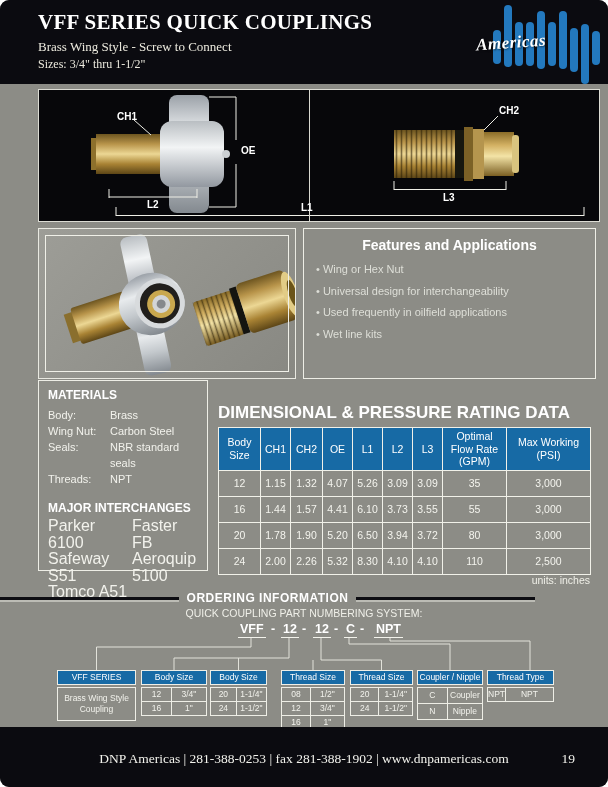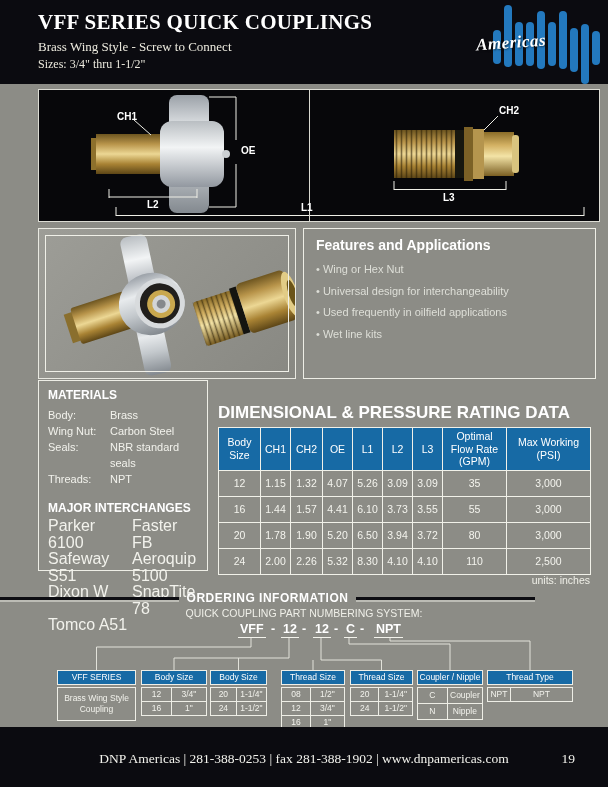--- a/index.html
+++ b/index.html
@@ -1,17 +1,17 @@
 <!DOCTYPE html>
 <html><head>
 <meta charset="utf-8">
 <style>
   html,body{margin:0;padding:0;}
   .page{position:relative;width:608px;height:787px;background:#8c8c86;overflow:hidden;
-        font-family:"Liberation Sans",sans-serif;}
+        font-family:"Liberation Sans",sans-serif;border-radius:9px;}
   
   .hdr{position:absolute;left:0;top:0;width:608px;height:84px;background:#0b0b10;}
   .hdr-title{position:absolute;left:38px;top:10px;color:#fff;font-family:"Liberation Serif",serif;
              font-weight:bold;font-size:21px;letter-spacing:.3px;}
   .hdr-sub{position:absolute;left:38px;top:39px;color:#eceade;font-family:"Liberation Serif",serif;font-size:13px;}
   .hdr-sizes{position:absolute;left:38px;top:57px;color:#eceade;font-family:"Liberation Serif",serif;font-size:12px;}
   .logo{position:absolute;right:8px;top:5px;width:134px;height:74px;}
   .logo-bars{display:flex;align-items:center;justify-content:flex-end;gap:3px;height:74px;}
   .lbar{width:8px;border-radius:4px;background:#2379be;flex:0 0 auto;}
   .logo-script{position:absolute;left:10px;top:28px;color:#fff;font-family:"Liberation Serif",serif;
@@ -22,21 +22,21 @@
               border:1px solid #dcdcd4;box-sizing:border-box;}
   .draw-divider{position:absolute;left:270px;top:0;bottom:0;width:1px;background:#d8d8d0;}
   .dim-label{position:absolute;color:#fff;font-size:10px;font-weight:bold;line-height:10px;}
   
   .photo-panel{position:absolute;left:38px;top:228px;width:258px;height:151px;
                background:linear-gradient(135deg,#9d9d97,#888882);border:1px solid #e9e9e1;box-sizing:border-box;}
   .photo-frame{position:absolute;left:6px;top:6px;right:6px;bottom:6px;border:1px solid #f0f0e8;}
   
   .features{position:absolute;left:303px;top:228px;width:293px;height:151px;border:1px solid #eeeee6;
             box-sizing:border-box;padding:8px 12px;}
-  .feat-title{color:#fff;font-weight:bold;font-size:14px;margin-bottom:10px;}
+  .feat-title{color:#fff;font-weight:bold;font-size:14px;margin-bottom:10px;text-align:center;}
   .feat-item{color:#dedfd8;font-size:11px;margin-bottom:9.5px;}
   .feat-item::before{content:"• ";}
   
   .materials{position:absolute;left:38px;top:380px;width:170px;height:191px;border:1px solid #eeeee6;
              box-sizing:border-box;padding:7px 9px;color:#f2f2ec;}
   .mat-title{font-weight:bold;font-size:12px;margin-bottom:5px;color:#fff;}
   .mat-row{display:grid;grid-template-columns:62px 1fr;font-size:11px;line-height:16px;}
   .mi-title{font-weight:bold;font-size:12px;margin:14px 0 3px 0;color:#fff;}
   .mi-row{display:grid;grid-template-columns:84px 1fr;font-size:16px;line-height:16.5px;}
   
@@ -219,24 +219,20 @@
       <span>NPT</span>
     </div>
     <div class="mi-title">MAJOR INTERCHANGES</div>
     <div class="mi-row">
       <span>Parker 6100</span>
       <span>Faster FB</span>
     </div>
     <div class="mi-row">
       <span>Safeway S51</span>
       <span>Aeroquip 5100</span>
-    </div>
-    <div class="mi-row">
-      <span>Dixon W</span>
-      <span>SnapTite 78</span>
     </div>
     <div class="mi-row">
       <span>Tomco A51</span>
       <span></span>
     </div>
   </div>
 
   <div class="dim-title">DIMENSIONAL &amp; PRESSURE RATING DATA</div>
   <table class="dimtable">
     <colgroup>
@@ -405,21 +401,21 @@
       <div class="ot-row tall">
         <div class="ot-c1">C</div>
         <div class="ot-c2">Coupler</div>
       </div>
       <div class="ot-row tall">
         <div class="ot-c1">N</div>
         <div class="ot-c2">Nipple</div>
       </div>
     </div>
   </div>
-  <div class="ot" style="left:487px;width:86px">
+  <div class="ot" style="left:487px;width:67px">
     <div class="ot-h">Thread Type</div>
     <div class="ot-body">
       <div class="ot-row">
         <div class="ot-c1 narrow">NPT</div>
         <div class="ot-c2">NPT</div>
       </div>
     </div>
   </div>
 
   <div class="footer">

